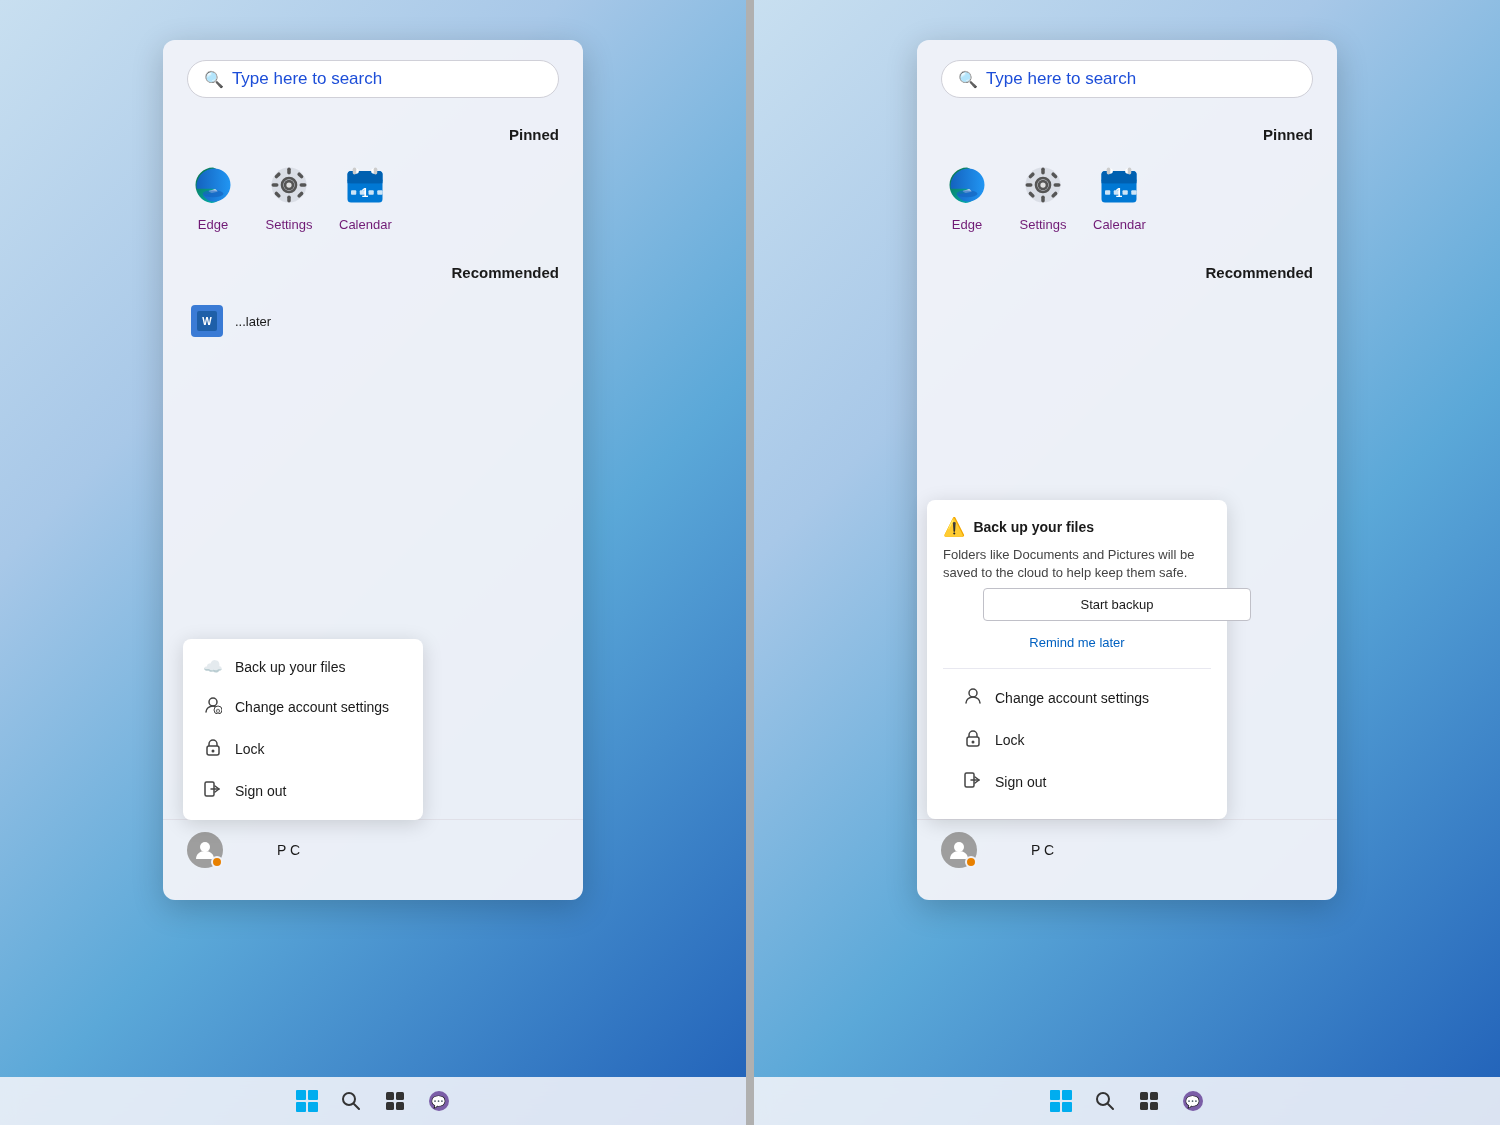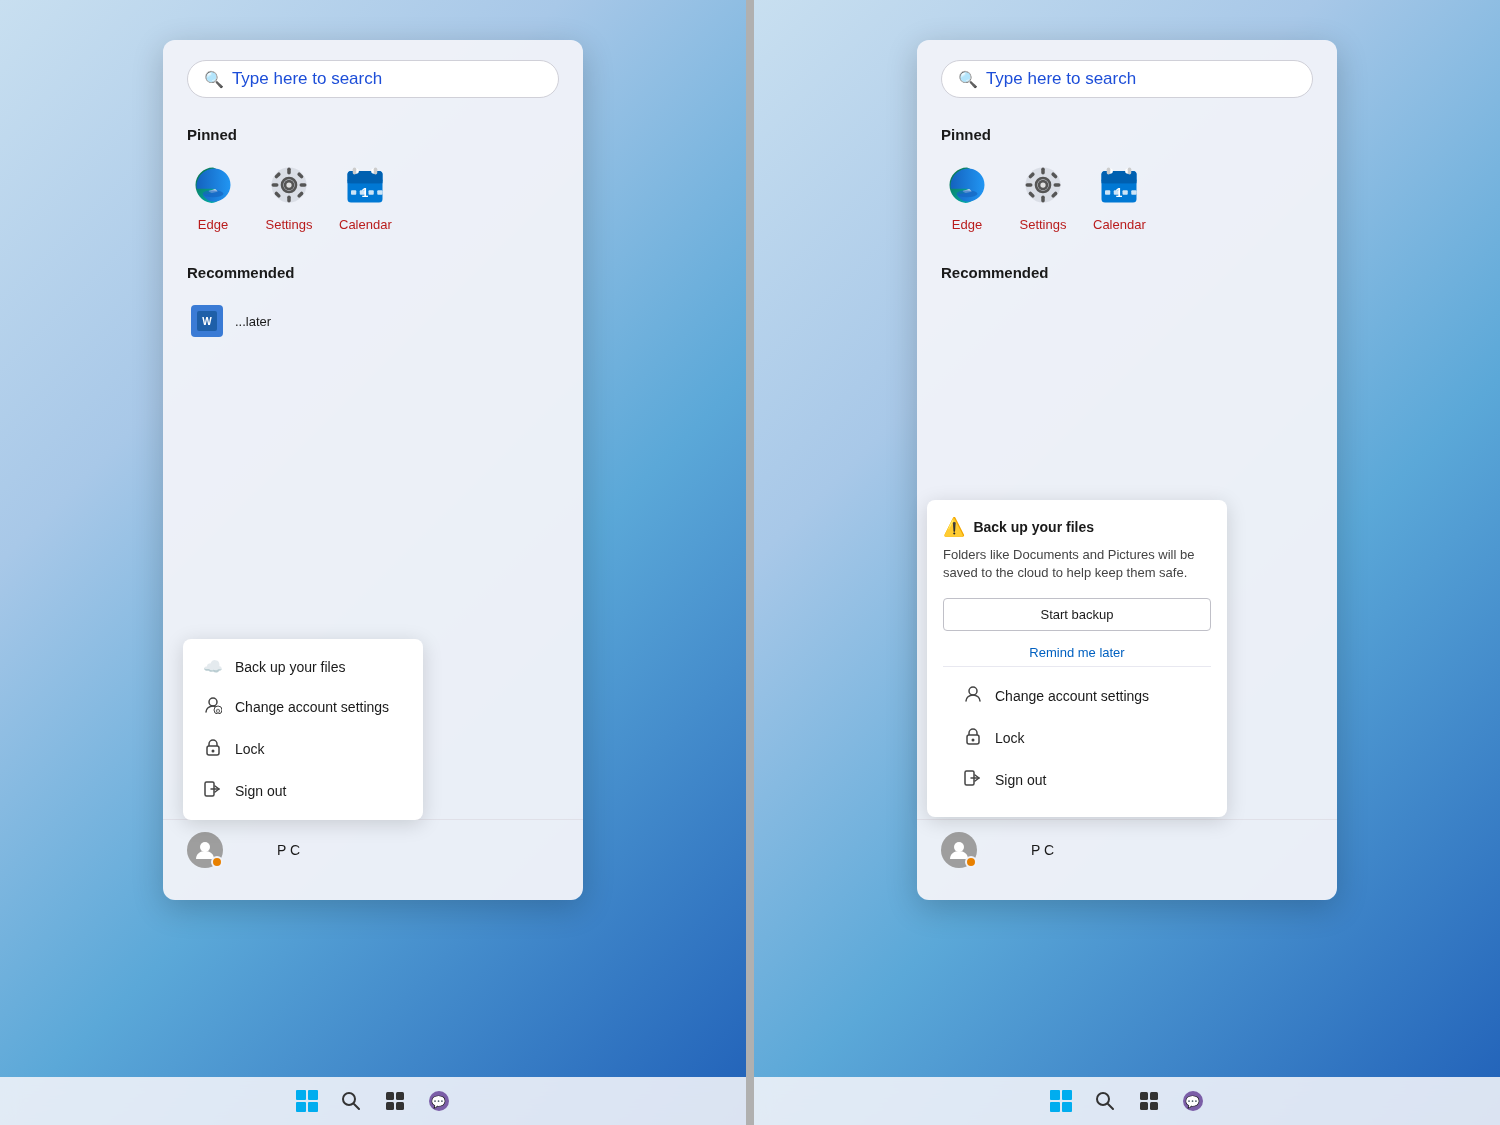--- a/index.html
+++ b/index.html
@@ -56,20 +56,21 @@
     .search-placeholder {
       color: #1d4ed8;
       font-size: 17px;
     }
 
     .section-title {
       font-size: 15px;
       font-weight: 600;
       color: #1a1a1a;
       margin-bottom: 16px;
+      text-align: right;
     }
 
     .pinned-apps {
       display: flex;
       gap: 24px;
       margin-bottom: 32px;
     }
 
     .app-item {
       display: flex;
@@ -83,21 +84,21 @@
       width: 52px;
       height: 52px;
       display: flex;
       align-items: center;
       justify-content: center;
       border-radius: 12px;
     }
 
     .app-label {
       font-size: 13px;
-      color: #b91c1c;
+      color: #701a75;
       text-align: left;
     }
 
     
     .edge-icon {
       background: transparent;
     }
     .edge-svg { width: 42px; height: 42px; }
 
     
@@ -216,49 +217,50 @@
 
     .backup-title {
       font-size: 14px;
       font-weight: 600;
       color: #1a1a1a;
     }
 
     .backup-desc {
       font-size: 13px;
       color: #444;
-      margin-bottom: 16px;
+      margin-bottom: 6px;
       line-height: 1.4;
     }
 
     .backup-btn-primary {
       display: block;
       width: 100%;
       padding: 8px;
       background: white;
       border: 1px solid #c0c0c8;
       border-radius: 4px;
       font-size: 13px;
       color: #1a1a1a;
       text-align: center;
       cursor: pointer;
       margin-bottom: 8px;
+      margin-left: 40px;
     }
 
     .backup-btn-secondary {
       display: block;
       width: 100%;
       padding: 6px;
       background: transparent;
       border: none;
       font-size: 13px;
       color: #0060c0;
       text-align: center;
       cursor: pointer;
-      margin-bottom: 0;
+      margin-bottom: 12px;
     }
 
     .backup-divider {
       border-top: 1px solid #e8e8f0;
       margin-bottom: 8px;
     }
 
     
     .taskbar {
       position: absolute;

